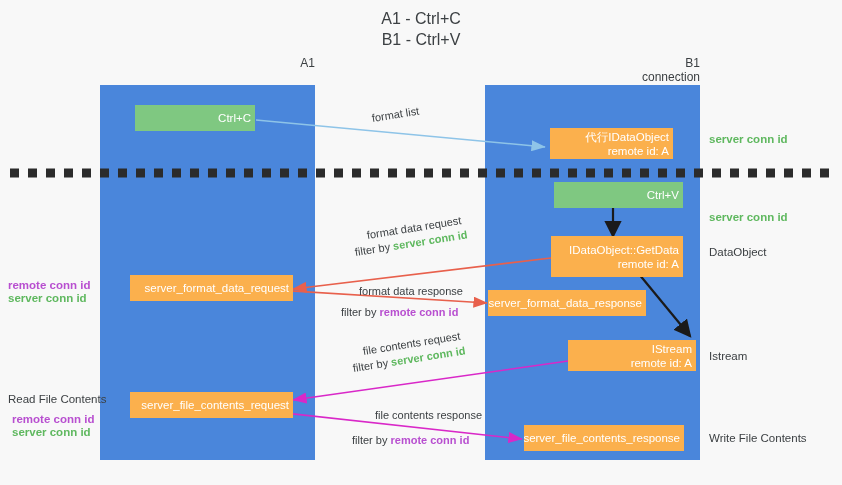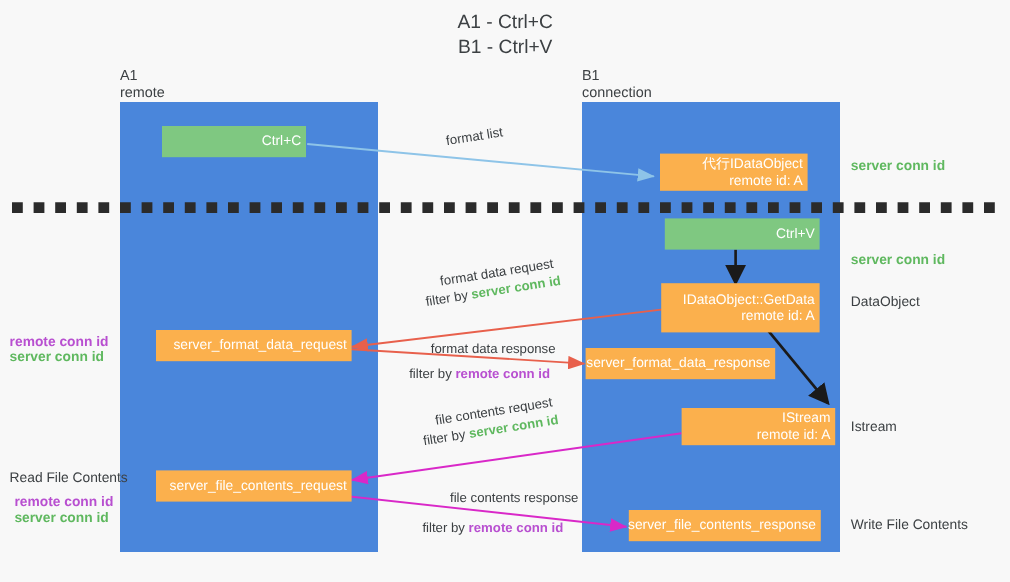--- a/index.html
+++ b/index.html
@@ -27,21 +27,21 @@
     left: 0; top: 8px;
     width: 842px;
     text-align: center;
     color: #3c4043;
     font-size: 16px;
     line-height: 21px;
   }
 
   
   .col-header {
-    text-align: left;
+    text-align: right;
     color: #3c4043;
     font-size: 12px;
     line-height: 14px;
   }
   #hdr-a1 { left: 100px; top: 56px; width: 215px; }
   #hdr-b1 { left: 485px; top: 56px; width: 215px; }
 
   
   .lane {
     background: #4a86db;
@@ -100,21 +100,20 @@
   <div class="abs lane" id="lane-a1"></div>
   <div class="abs lane" id="lane-b1"></div>
 
   <div class="abs" id="title-block">
     <div>A1 - Ctrl+C</div>
     <div>B1 - Ctrl+V</div>
   </div>
 
   <div class="abs col-header" id="hdr-a1">
     <div>A1</div>
-    <div>remote</div>
   </div>
   <div class="abs col-header" id="hdr-b1">
     <div>B1</div>
     <div>connection</div>
   </div>
 
   <svg id="svg-layer" viewBox="0 0 842 485" xmlns="http://www.w3.org/2000/svg">
     <defs>
       <marker id="ah-blue" markerWidth="9" markerHeight="7" refX="8.5" refY="3.5" orient="auto">
         <polygon points="0 0, 9 3.5, 0 7" fill="#8ec4e8"></polygon>

